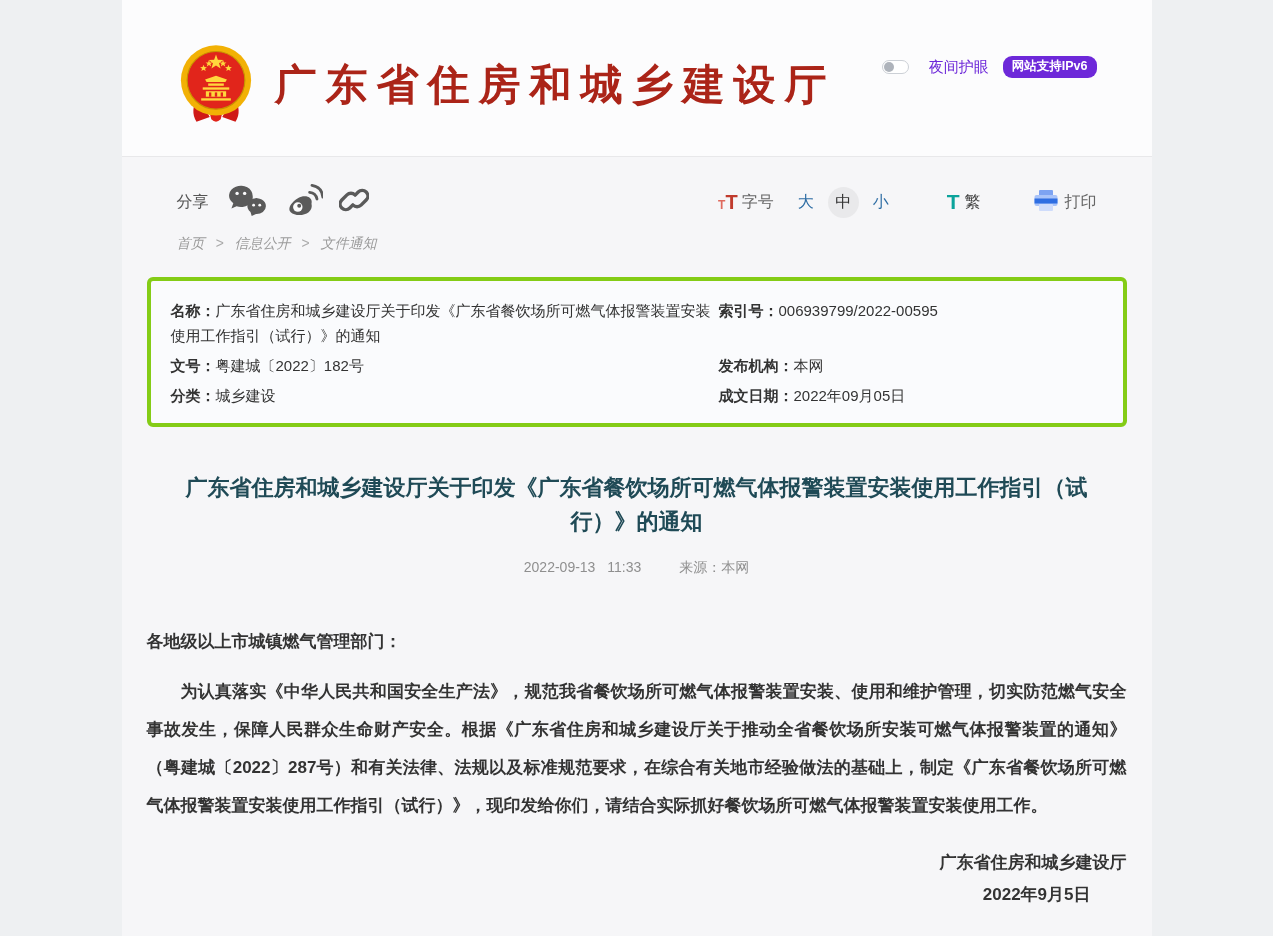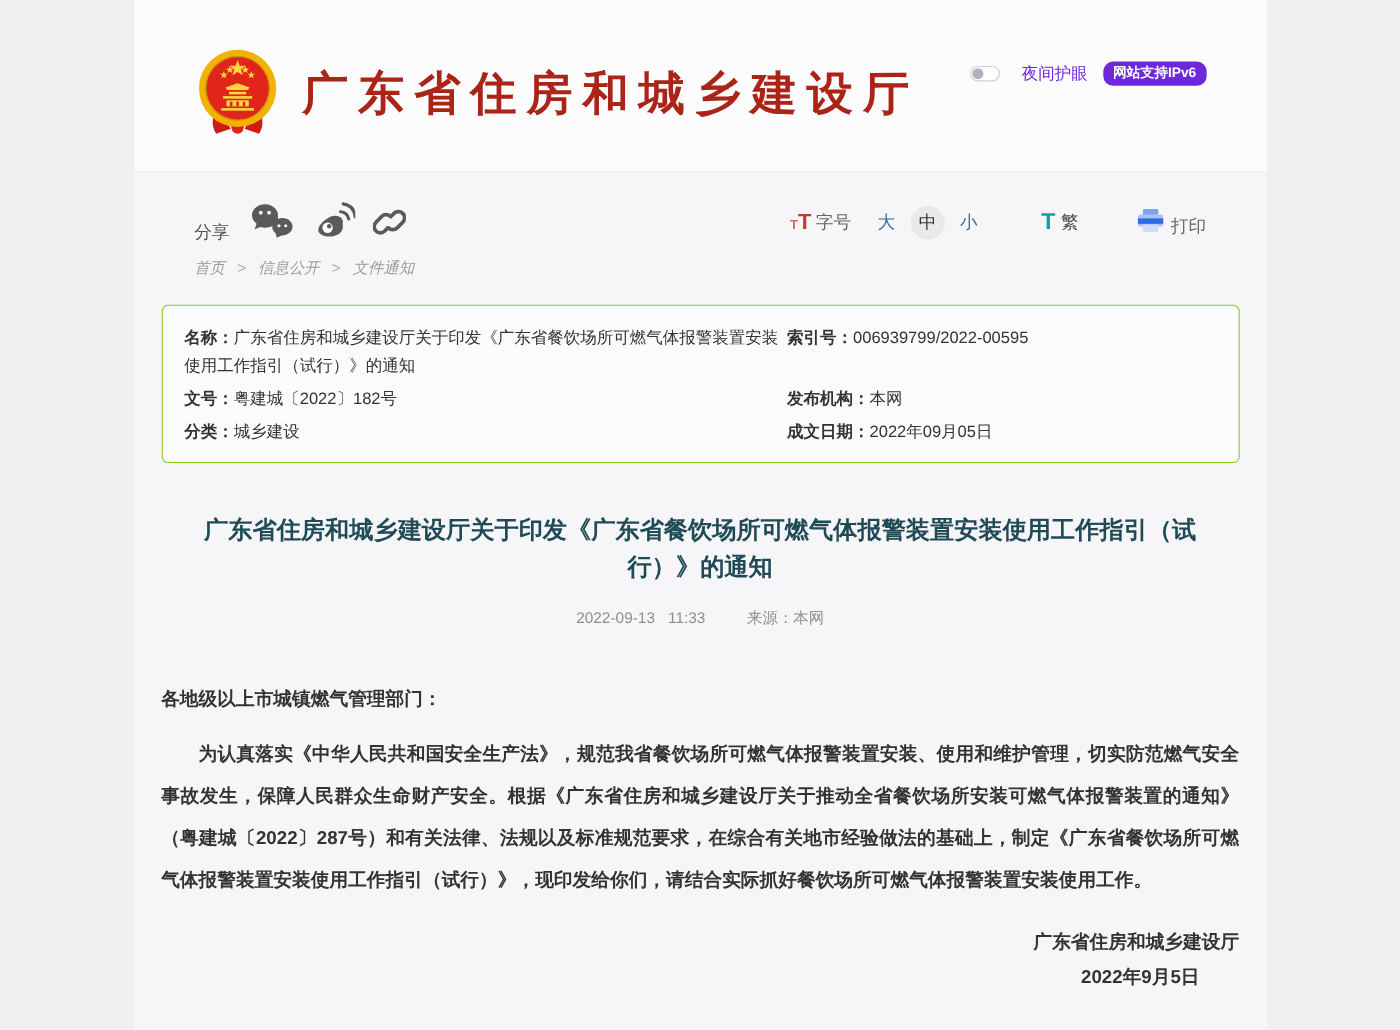--- a/index.html
+++ b/index.html
@@ -19,47 +19,47 @@
             background:#fff; position:relative; display:inline-block; cursor:pointer; }
   .toggle .knob { position:absolute; left:1px; top:1px; width:10px; height:10px;
                   border-radius:50%; background:#aeb3bb; }
   .night-label { font-size:15px; color:#6d28d9; margin:0 14px 0 20px; }
   .ipv6-badge { background:#6d28d9; color:#fff; font-size:12.5px; font-weight:bold;
                 padding:2px 9px 3px; border-radius:9px; white-space:nowrap; }
 
   
   .toolbar { margin-top:22px; padding:0 55px; display:flex; align-items:center;
              justify-content:space-between; height:46px; }
-  .toolbar-left { display:flex; align-items:flex-end; gap:16px; }
+  .toolbar-left { display:flex; align-items:center; gap:16px; }
   .share-label { font-size:16px; color:#555; margin-right:2px; }
   .share-btn { display:inline-flex; align-items:center; cursor:pointer; }
   .toolbar-right { display:flex; align-items:center; font-size:16px; color:#666; }
   .ticon-small { font-size:12px; font-weight:bold; color:#df6a5e; }
   .ticon-large { font-size:20px; font-weight:bold; color:#c03b2d; margin-right:4px; }
   .fs-label { color:#666; margin-right:14px; }
   .fs-option { color:#2e6da4; cursor:pointer; margin:0 10px; text-decoration:none; }
   .fs-option.active { color:#333; background:#e9e9eb; border-radius:50%;
                       width:31px; height:31px; display:inline-flex; align-items:center;
                       justify-content:center; margin:0 4px; }
   .trad-group { margin-left:48px; display:flex; align-items:center; cursor:pointer; }
   .trad-t { font-size:21px; font-weight:bold; color:#0ba39b; margin-right:5px; }
   .trad-label { color:#444; }
-  .print-group { margin-left:52px; display:flex; align-items:flex-end; cursor:pointer; }
+  .print-group { margin-left:52px; display:flex; align-items:center; cursor:pointer; }
   .print-group svg { margin-right:6px; }
   .print-label { color:#666; }
 
   
   .breadcrumb { padding:0 55px; margin-top:10px; font-size:14px; color:#9b9b9b;font-style:italic; }
   .crumb { color:#9b9b9b; cursor:pointer; text-decoration:none; }
   .crumb-sep { margin:0 7px; color:#aaa; }
 
   
   .content { width:980px; margin:24px auto 0; }
 
-  .doc-info { background:#fafbfd; border:1px solid #84cc16; border-radius:6px;
+  .doc-info { background:#fafbfd; border:4px solid #84cc16; border-radius:6px;
               padding:17px 20px 15px; display:grid; grid-template-columns:548px 1fr;
               column-gap:0; row-gap:5px; font-size:15px; color:#333; }
   .info-item { line-height:25px; }
   .info-item b { font-weight:bold; }
 
   .article-title { margin:44px auto 0; max-width:902px; text-align:center; font-size:22px;
                    line-height:34px; font-weight:bold; color:#1f4a56; }
   .article-meta { text-align:center; margin-top:20px; font-size:14px; color:#8f8f8f; }
   .article-meta .time { margin-left:8px; }
   .article-meta .source { margin-left:34px; }

